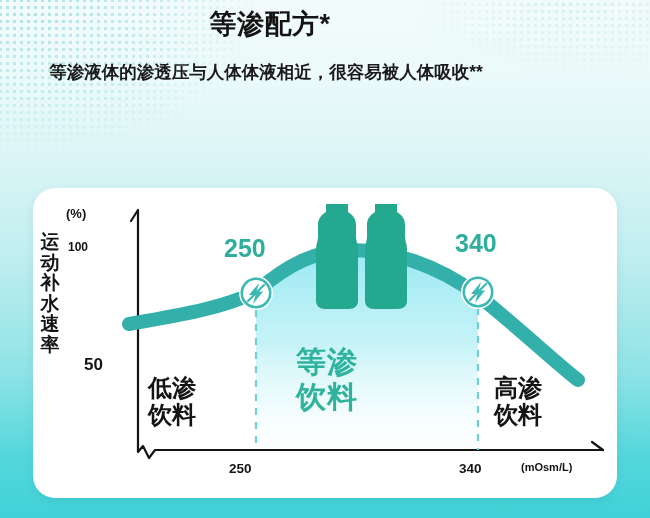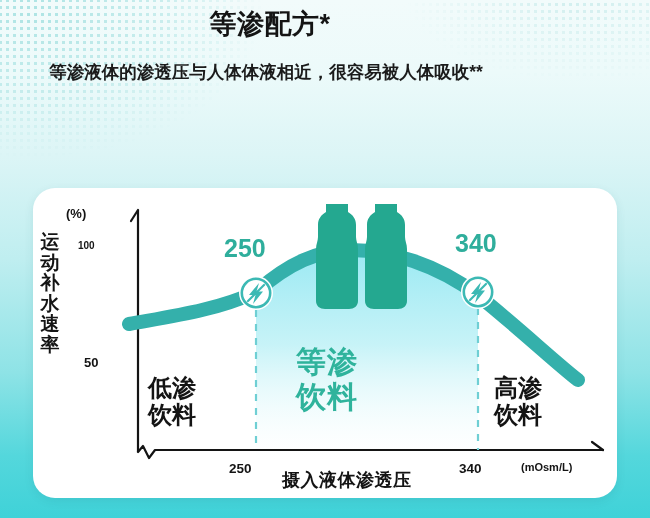--- a/index.html
+++ b/index.html
@@ -95,22 +95,22 @@
   }
 
   
   .axtxt {
     position: absolute;
     color: #141414;
     font-weight: bold;
     white-space: nowrap;
   }
   #pct-label   { left: 66px;  top: 206px; font-size: 13px; }
-  #y-100       { left: 78px;  top: 240px; font-size: 10px; }
-  #y-50        { left: 84px;  top: 355px; font-size: 13px; }
+  #y-100       { left: 68px;  top: 240px; font-size: 12px; }
+  #y-50        { left: 84px;  top: 355px; font-size: 17px; }
   #x-250       { left: 229px; top: 461px; font-size: 13.5px; }
   #x-340       { left: 459px; top: 461px; font-size: 13.5px; }
   #x-units     { left: 521px; top: 461px; font-size: 11px; }
   #x-axis-title{ left: 282px; top: 468px; font-size: 18px; letter-spacing: 0.5px; }
 
   #y-axis-title {
     position: absolute;
     left: 38px;
     top: 232px;
     width: 24px;
@@ -264,21 +264,20 @@
     <span>动</span>
     <span>补</span>
     <span>水</span>
     <span>速</span>
     <span>率</span>
   </div>
 
   <div class="axtxt" id="x-250">250</div>
   <div class="axtxt" id="x-340">340</div>
   <div class="axtxt" id="x-units">(mOsm/L)</div>
-  <div class="axtxt" id="x-axis-title">摄入液体渗透压</div>
 
   <div class="zone-label" id="zone-hypo">
     <span>低渗</span><br>
     <span>饮料</span>
   </div>
 
   <div class="zone-label" id="zone-hyper">
     <span>高渗</span><br>
     <span>饮料</span>
   </div>

